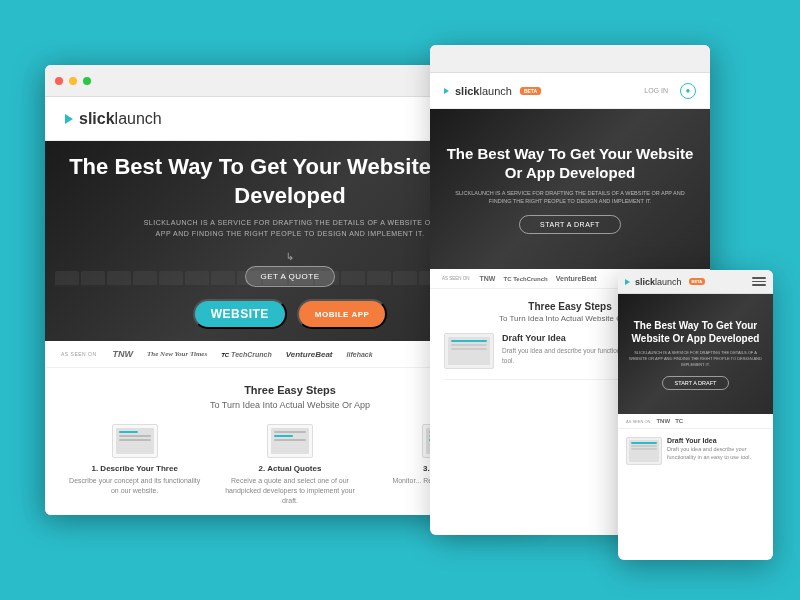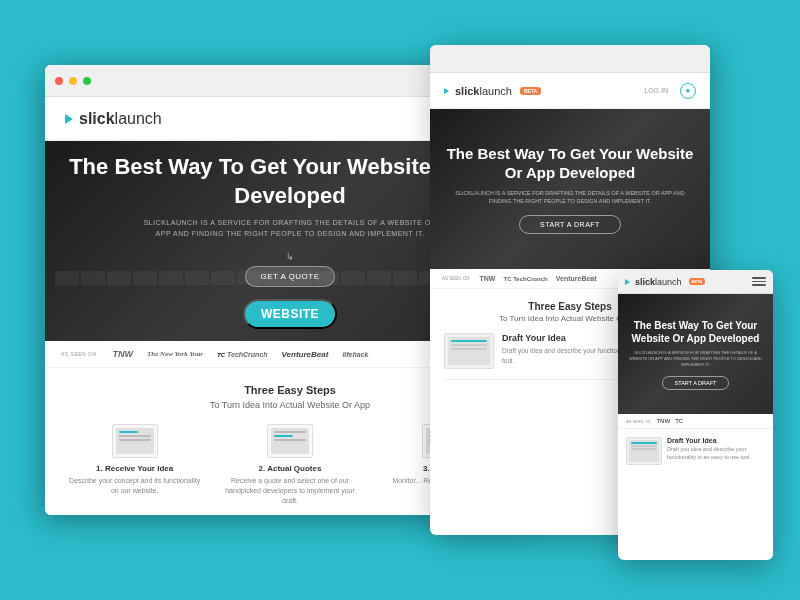--- a/index.html
+++ b/index.html
@@ -685,49 +685,50 @@
         <div class="key"></div>
           <div class="key"></div>
           <div class="key"></div>
       </div>
       <h1 class="hero-title">The Best Way To Get Your Website Or App Developed</h1>
       <p class="hero-subtitle">SLICKLAUNCH IS A SERVICE FOR DRAFTING THE DETAILS OF A WEBSITE OR APP AND FINDING THE RIGHT PEOPLE TO DESIGN AND IMPLEMENT IT.</p>
       <div class="arrow-hint">↳</div>
       <button class="hero-cta">GET A QUOTE</button>
       <div class="hero-buttons">
         <button class="btn-website">WEBSITE</button>
+        <button class="btn-mobile">MOBILE APP</button>
       </div>
     </div>
 
     <div class="as-seen-bar">
       <span class="as-seen-label">AS SEEN ON</span>
       <div class="press-logos">
         <span class="press-logo tnw">TNW</span>
-        <span class="press-logo nyt">The New York Your</span>
+        <span class="press-logo nyt">The New Your Times</span>
         <span class="press-logo tc"><span style="color:#0a0a0a;font-size:6px">TC</span> TechCrunch</span>
         <span class="press-logo vb">VentureBeat</span>
         <span class="press-logo lh">lifehack</span>
       </div>
     </div>
 
     <div class="steps-section">
       <h2 class="steps-title">Three Easy Steps</h2>
       <p class="steps-subtitle">To Turn Idea Into Actual Website Or App</p>
       <div class="steps-grid">
         <div class="step-item">
           <div class="step-icon-screen">
             <div class="step-icon-mockup">
               <div class="mock-bar accent"></div>
               <div class="mock-bar"></div>
               <div class="mock-bar"></div>
             </div>
           </div>
           <div class="step-number-label">
             <span>1.</span>
-            <span>Receive Your Idea</span>
+            <span>Describe Your Three</span>
           </div>
           <p class="step-desc">Describe your concept and its functionality on our website.</p>
         </div>
         <div class="step-item">
           <div class="step-icon-screen">
             <div class="step-icon-mockup">
               <div class="mock-bar"></div>
               <div class="mock-bar accent"></div>
               <div class="mock-bar"></div>
             </div>

